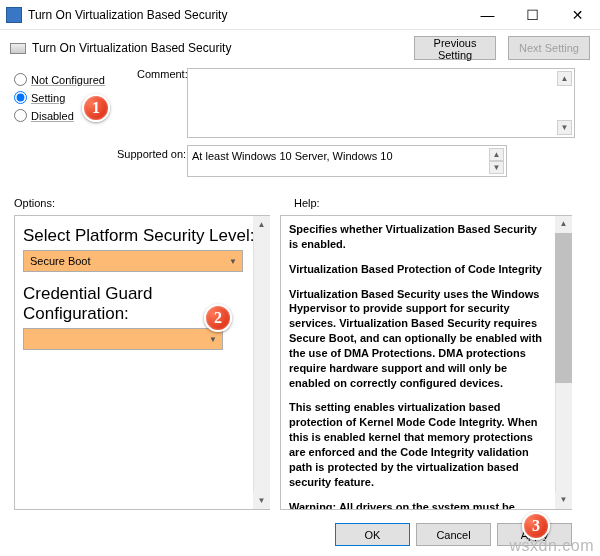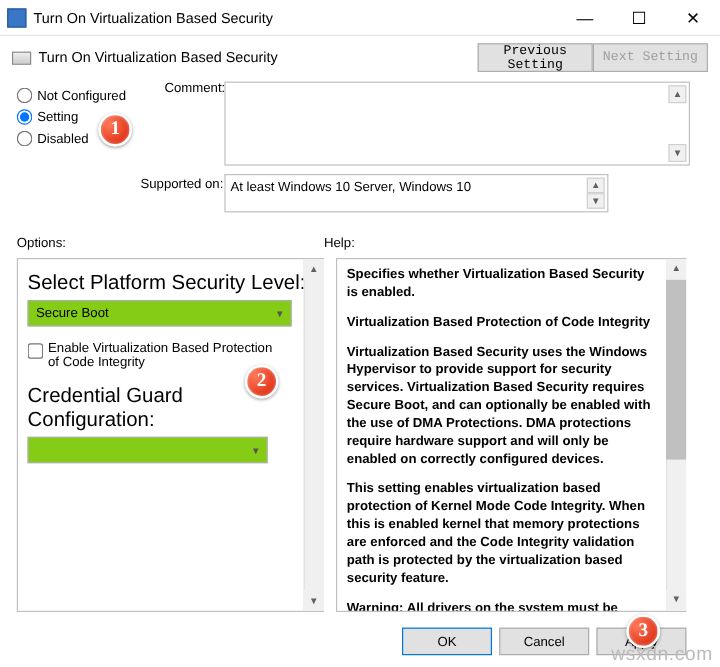--- a/index.html
+++ b/index.html
@@ -5,45 +5,45 @@
 * { box-sizing: border-box; margin: 0; padding: 0; }
 body { font-family: "Segoe UI", Tahoma, sans-serif; font-size: 11px; background: #fff; width: 600px; height: 556px; position: relative; overflow: hidden; }
 .titlebar { height: 30px; display: flex; align-items: center; border-bottom: 1px solid #e5e5e5; }
 .titlebar .icon { width: 16px; height: 16px; margin: 0 6px; background: #3a76c6; display: inline-block; border: 1px solid #235a9a; }
 .titlebar .title { flex: 1; font-size: 12px; }
 .winbtns { display: flex; }
 .winbtn { width: 45px; height: 30px; display: flex; align-items: center; justify-content: center; font-size: 14px; font-family: Arial; }
 .row1 { display: flex; align-items: center; padding: 6px 10px; }
 .mc-icon { width: 16px; height: 11px; background: linear-gradient(#eee,#ccc); border: 1px solid #888; margin-right: 6px; }
 .subtitle { flex: 1; font-size: 12px; }
-.navbtn { width: 96px; height: 24px; margin-left: 0; background: #e1e1e1; border: 1px solid #adadad; font-size: 11px; color: #000; font-family: Liberation Mono, monospace; }
+.navbtn { width: 82px; height: 24px; margin-left: 12px; background: #e1e1e1; border: 1px solid #adadad; font-size: 11px; color: #000; }
 .navbtn.disabled { color: #a0a0a0; }
 .radios { position: absolute; left: 14px; top: 68px; }
 .radio-row { display: flex; align-items: center; margin: 5px 0; font-size: 11px; }
 .radio-row input { margin-right: 4px; }
-.radio-row span { text-decoration-color: #aaa; }
+.radio-row span { text-decoration: underline; text-decoration-color: #aaa; }
 .comment-label { position: absolute; left: 137px; top: 68px; }
 .supported-label { position: absolute; left: 117px; top: 148px; }
 .comment-box { position: absolute; left: 187px; top: 68px; width: 388px; height: 70px; border: 1px solid #c0c0c0; padding: 4px; background: #fff; }
 .comment-box .sb { position: absolute; right: 2px; width: 15px; height: 15px; background: #f0f0f0; border: 1px solid #d0d0d0; display: flex; align-items: center; justify-content: center; font-size: 8px; color: #606060; }
 .supported-box { position: absolute; left: 187px; top: 145px; width: 320px; height: 32px; border: 1px solid #c0c0c0; padding: 4px; font-size: 11px; }
 .supported-box .sb { position: absolute; right: 2px; width: 15px; height: 13px; background: #f0f0f0; border: 1px solid #d0d0d0; display: flex; align-items: center; justify-content: center; font-size: 8px; color: #606060; }
-.section-labels { position: absolute; top: 197px; left: 14px; right: 28px; display: flex; }
+.section-labels { position: absolute; top: 197px; left: 14px; right: 28px; display: flex; gap: 24px; }
 .section-labels .l1 { width: 256px; }
 .lower { position: absolute; top: 215px; left: 14px; right: 28px; bottom: 46px; display: flex; gap: 10px; }
 .optbox { width: 256px; border: 1px solid #c0c0c0; border-right: none; padding: 10px 8px; position: relative; }
 .optbox .vr { position: absolute; right: 0; top: 0; bottom: 0; width: 17px; background: #f0f0f0; border-left: 1px solid #e0e0e0; }
 .optbox .sb { position: absolute; right: 0; width: 17px; height: 17px; background: #f0f0f0; display: flex; align-items: center; justify-content: center; font-size: 8px; color: #606060; }
 .helpbox { flex: 1; border: 1px solid #c0c0c0; border-right: none; padding: 6px 8px; position: relative; font-size: 11px; line-height: 1.35; overflow: hidden; }
 .helpbox .vr { position: absolute; right: 0; top: 0; bottom: 0; width: 17px; background: #f0f0f0; border-left: 1px solid #e0e0e0; }
 .helpbox .thumb { position: absolute; right: 0; top: 17px; width: 17px; height: 150px; background: #c0c0c0; }
 .helpbox .sb { position: absolute; right: 0; width: 17px; height: 17px; background: #f0f0f0; display: flex; align-items: center; justify-content: center; font-size: 8px; color: #606060; }
 .helpbox p { margin-bottom: 10px; padding-right: 17px; font-weight: bold; }
 .field-label { font-size: 17px; margin-bottom: 4px; }
-.dropdown { width: 220px; height: 22px; border: 1px solid #adadad; background: #84cc16; display: flex; align-items: center; padding: 0 6px; font-size: 11px; position: relative; margin-bottom: 12px; }
+.dropdown { width: 220px; height: 22px; border: 1px solid #adadad; background: #fdba74; display: flex; align-items: center; padding: 0 6px; font-size: 11px; position: relative; margin-bottom: 12px; }
 .dropdown .chev { position: absolute; right: 5px; font-size: 8px; color: #555; }
 .chk-row { display: flex; align-items: flex-start; margin-bottom: 12px; padding-right: 28px; }
 .chk-row input { margin-right: 4px; margin-top: 2px; }
 .footer { position: absolute; bottom: 10px; right: 28px; display: flex; gap: 6px; }
 .footer button { width: 75px; height: 23px; border: 1px solid #adadad; background: #e1e1e1; font-size: 11px; }
 .footer button.default { border: 1px solid #0078d7; }
 .badge { position: absolute; width: 28px; height: 28px; border-radius: 50%; background: radial-gradient(circle at 30% 30%, #ff7a5a, #d61a00); border: 2px solid #fff; box-shadow: 0 1px 3px rgba(0,0,0,0.4), inset 0 0 3px rgba(255,255,255,.5); color: #fff; font-weight: bold; font-size: 16px; display: flex; align-items: center; justify-content: center; font-family: Georgia, serif; }
 .badge.b1 { left: 82px; top: 94px; }
 .badge.b2 { left: 204px; top: 304px; }
 .badge.b3 { left: 522px; top: 512px; }
@@ -108,24 +108,20 @@
     <div class="vr"></div>
     <div class="sb" style="top:0">▲</div>
     <div class="sb" style="bottom:0">▼</div>
 
     <div class="field-label">Select Platform Security Level:</div>
     <div class="dropdown">
       <span>Secure Boot</span>
       <span class="chev">▼</span>
     </div>
 
-    <label class="chk-row">
-      <input type="checkbox" style="">
-      <span>Enable Virtualization Based Protection of Code Integrity</span>
-    </label>
 
     <div class="field-label">Credential Guard Configuration:</div>
     <div class="dropdown" style="width:200px">
       <span class="chev">▼</span>
     </div>
   </div>
 
   <div class="helpbox">
     <div class="vr"></div>
     <div class="thumb"></div>

